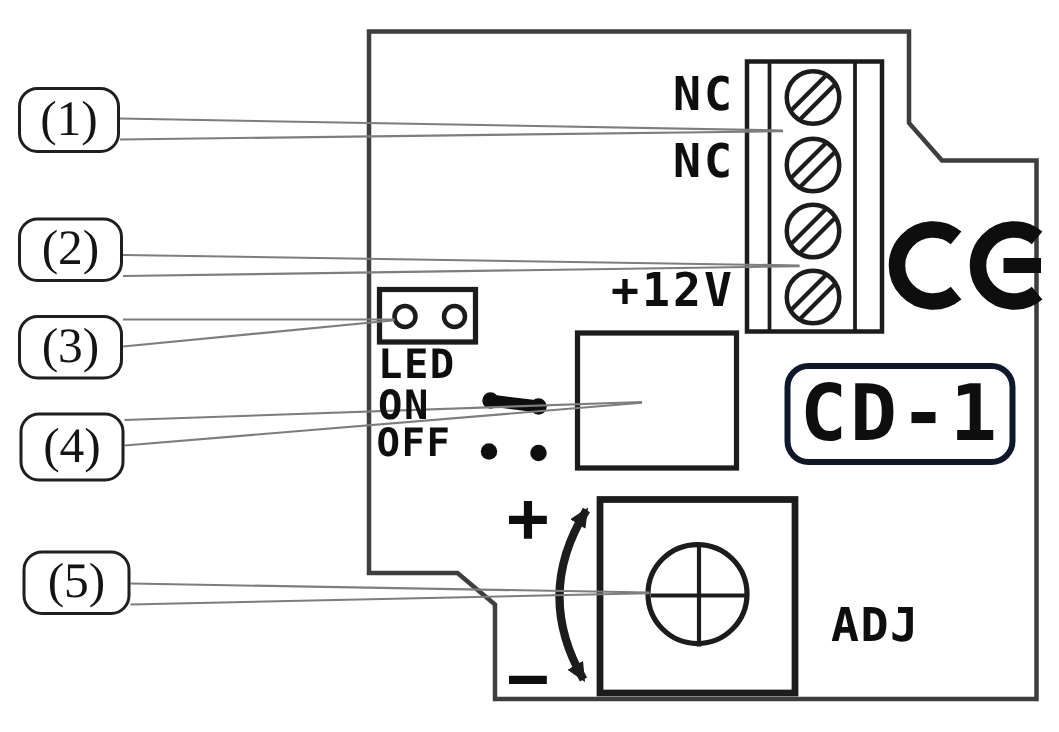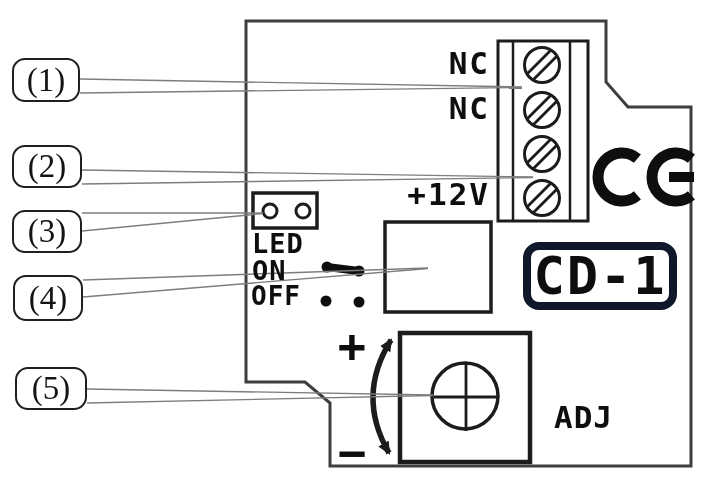--- a/index.html
+++ b/index.html
@@ -28,21 +28,21 @@
 
   
   .pm{position:absolute;width:30px;height:30px;display:flex;align-items:center;
       justify-content:center;font-size:47px;font-weight:bold;color:#0e0e0e;}
   .plus{left:337px;top:330px;}
   .minus{left:337px;top:437px;}
 
   
   .badge{
     position:absolute;left:523px;top:242px;width:154px;height:68px;
-    border:8px solid #0f172a;border-radius:16px;background:#fff;
+    border:4px solid #0f172a;border-radius:16px;background:#fff;
     display:flex;align-items:center;justify-content:center;box-sizing:border-box;
   }
   .badge span{font-size:52px;font-weight:bold;letter-spacing:2px;line-height:1;color:#0e0e0e;}
 
   
   .callout{
     position:absolute;border:2.5px solid #1f1f1f;border-radius:13px;background:#fff;
     display:flex;align-items:center;justify-content:center;box-sizing:border-box;
     font-family:"Liberation Serif","DejaVu Serif",serif;font-size:33px;color:#141414;
   }

